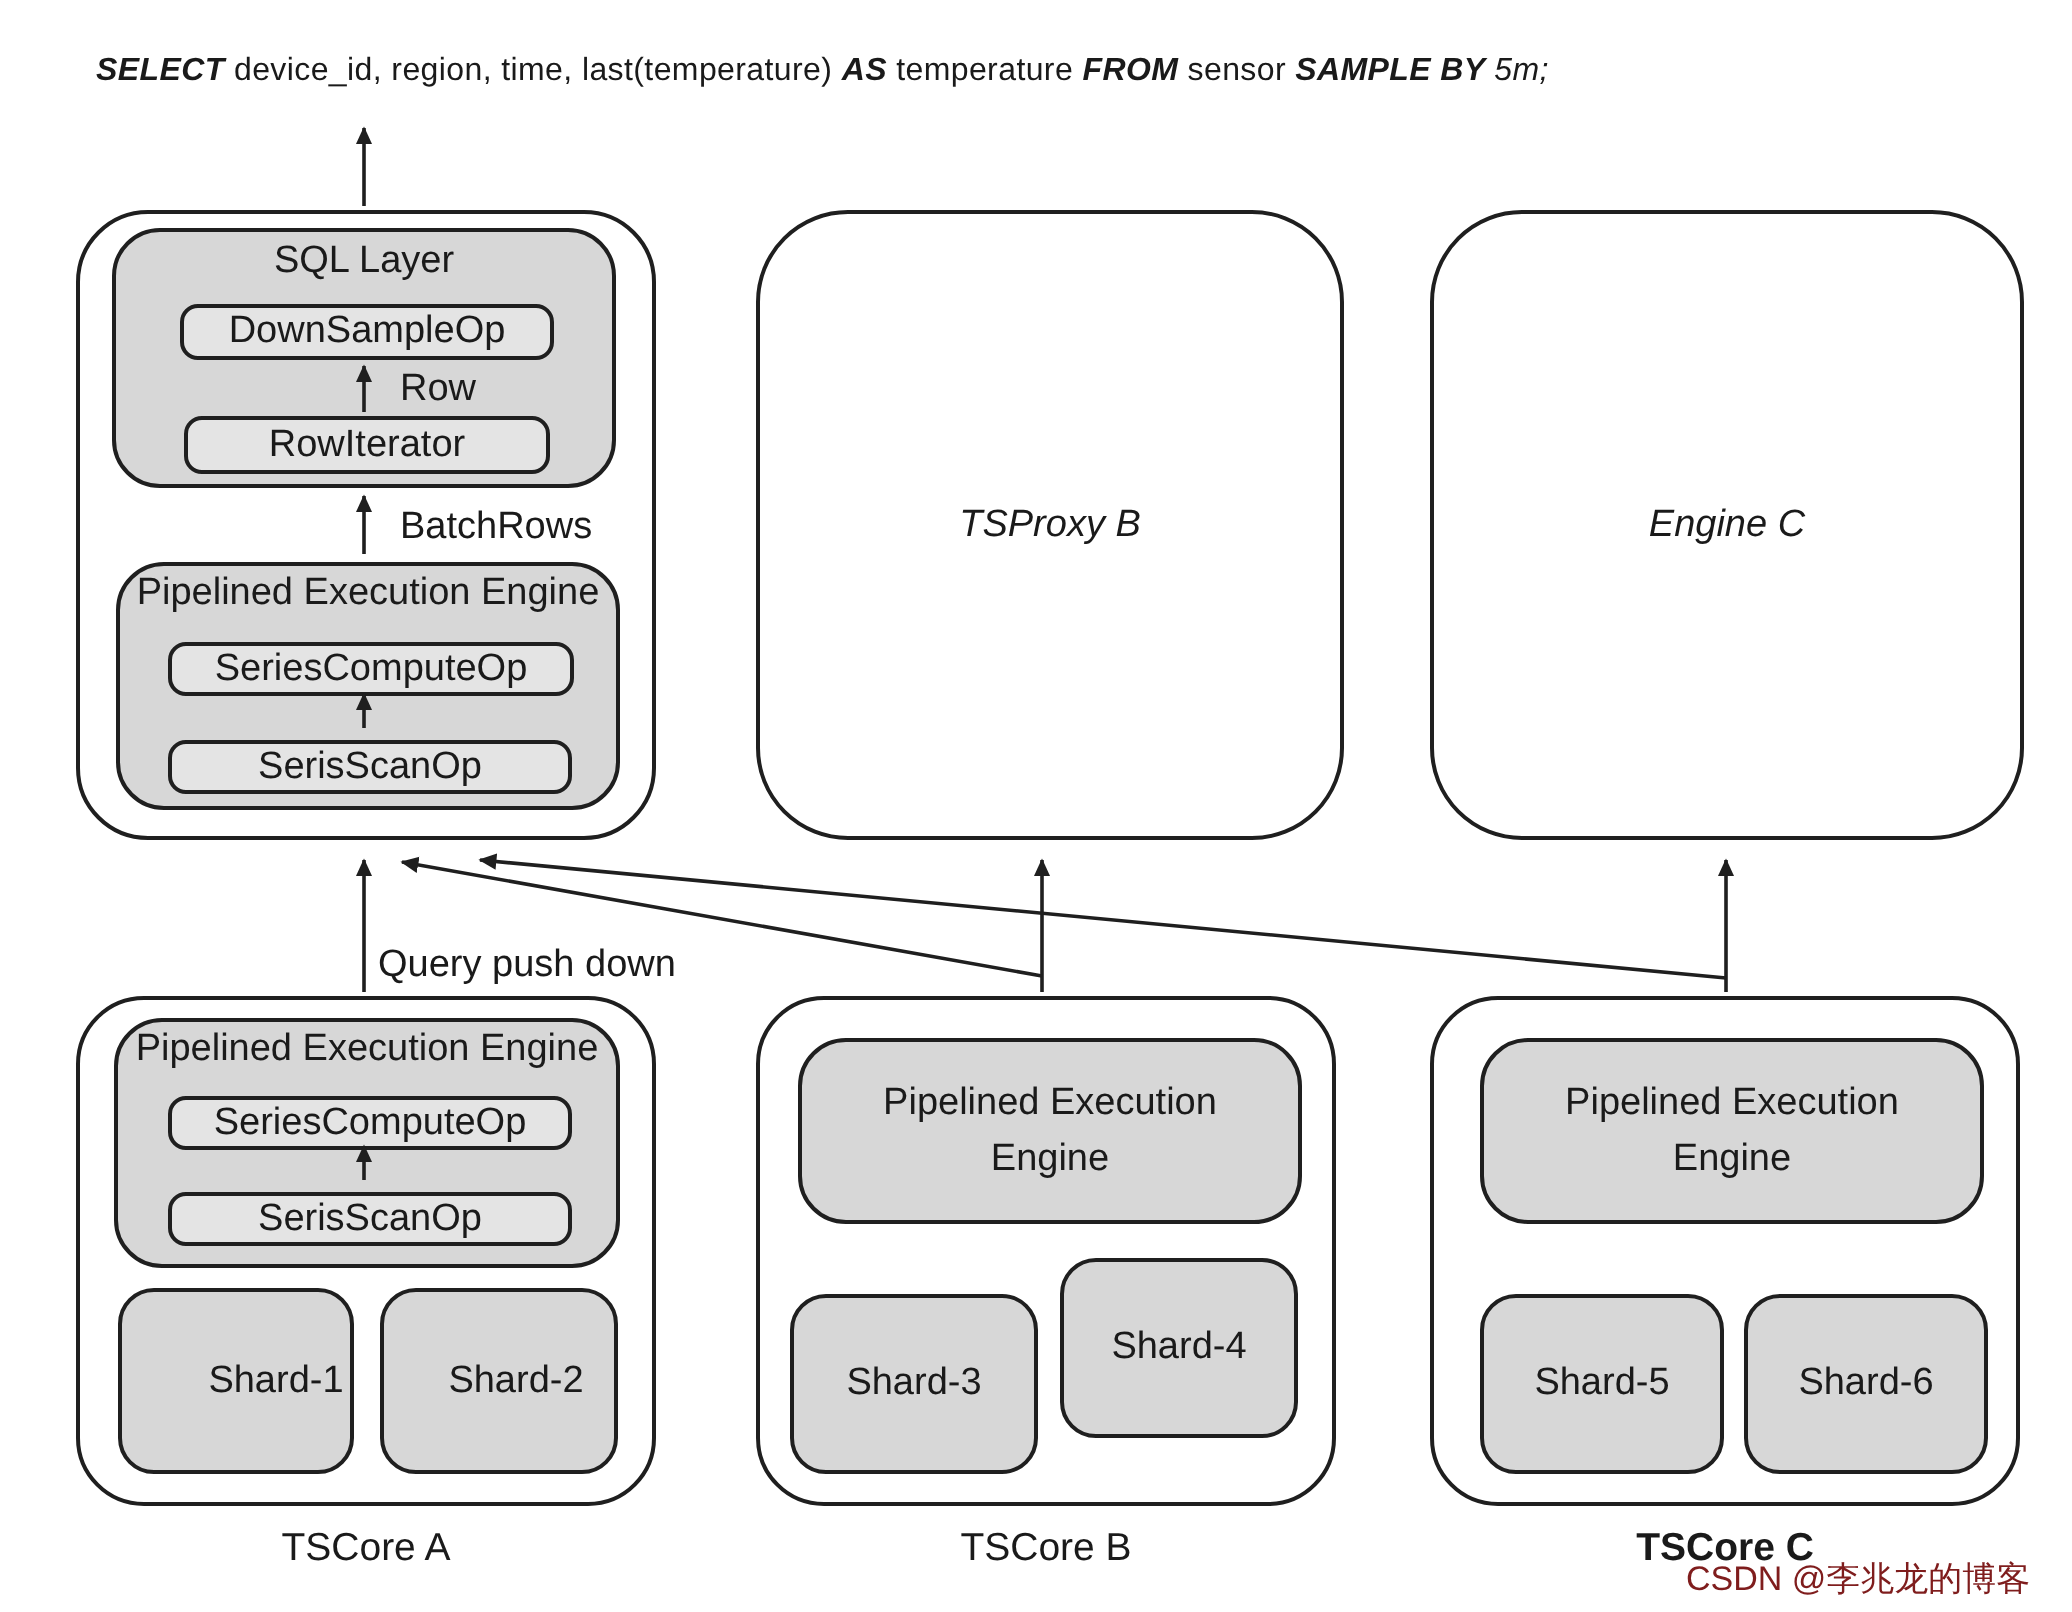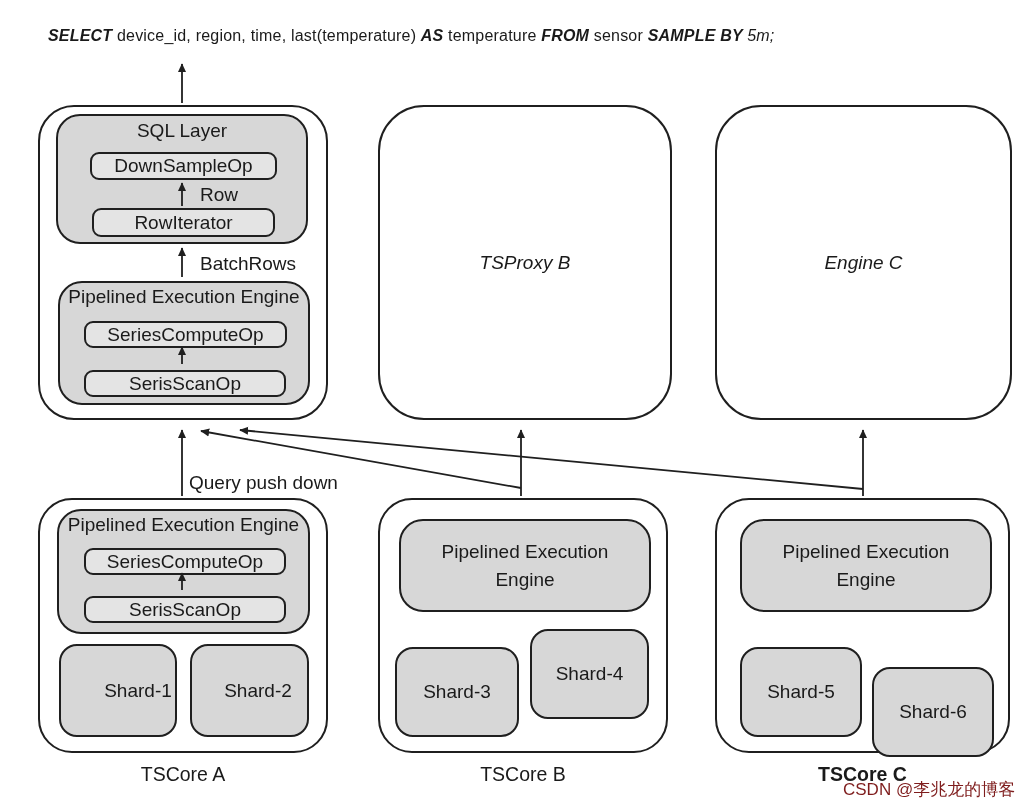--- a/index.html
+++ b/index.html
@@ -92,21 +92,21 @@
     </div>
     <div class="shard" style="left:15px; top:147px; width:124px; height:90px;">Shard-3</div>
     <div class="shard" style="left:150px; top:129px; width:119px; height:90px;">Shard-4</div>
   </div>
 
   <div class="outer r-md" style="left:715px; top:498px; width:295px; height:255px;">
     <div class="grey" style="left:23px; top:19px; width:252px; height:93px;">
       <div class="engine-wrap">Pipelined Execution Engine</div>
     </div>
     <div class="shard" style="left:23px; top:147px; width:122px; height:90px;">Shard-5</div>
-    <div class="shard" style="left:155px; top:147px; width:122px; height:90px;margin-top:20px;">Shard-6</div>
+    <div class="shard" style="left:155px; top:147px; width:122px; height:90px;">Shard-6</div>
   </div>
 
   <div class="core-label" style="left:378px; top:763px; width:290px;">TSCore B</div>
   <div class="core-label" style="left:38px; top:763px; width:290px;">TSCore A</div>
   <div class="core-label" style="left:715px; top:763px; width:295px;font-weight:bold;">TSCore C</div>
 
   <div class="watermark">CSDN @李兆龙的博客</div>
 
   <svg class="overlay" width="1036" height="806">
     <defs>

